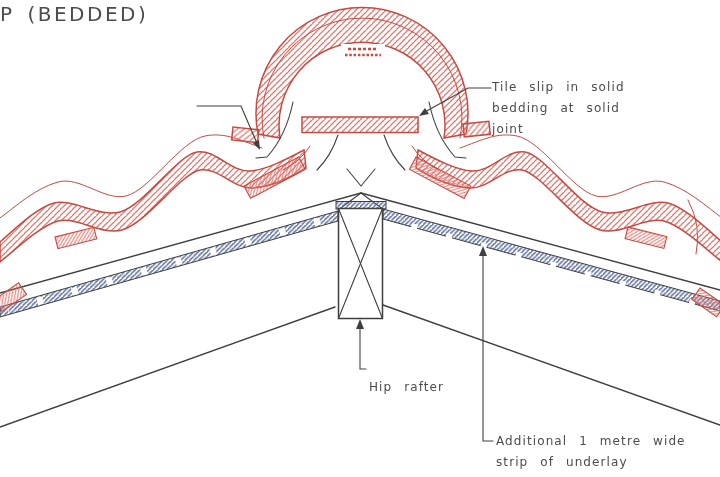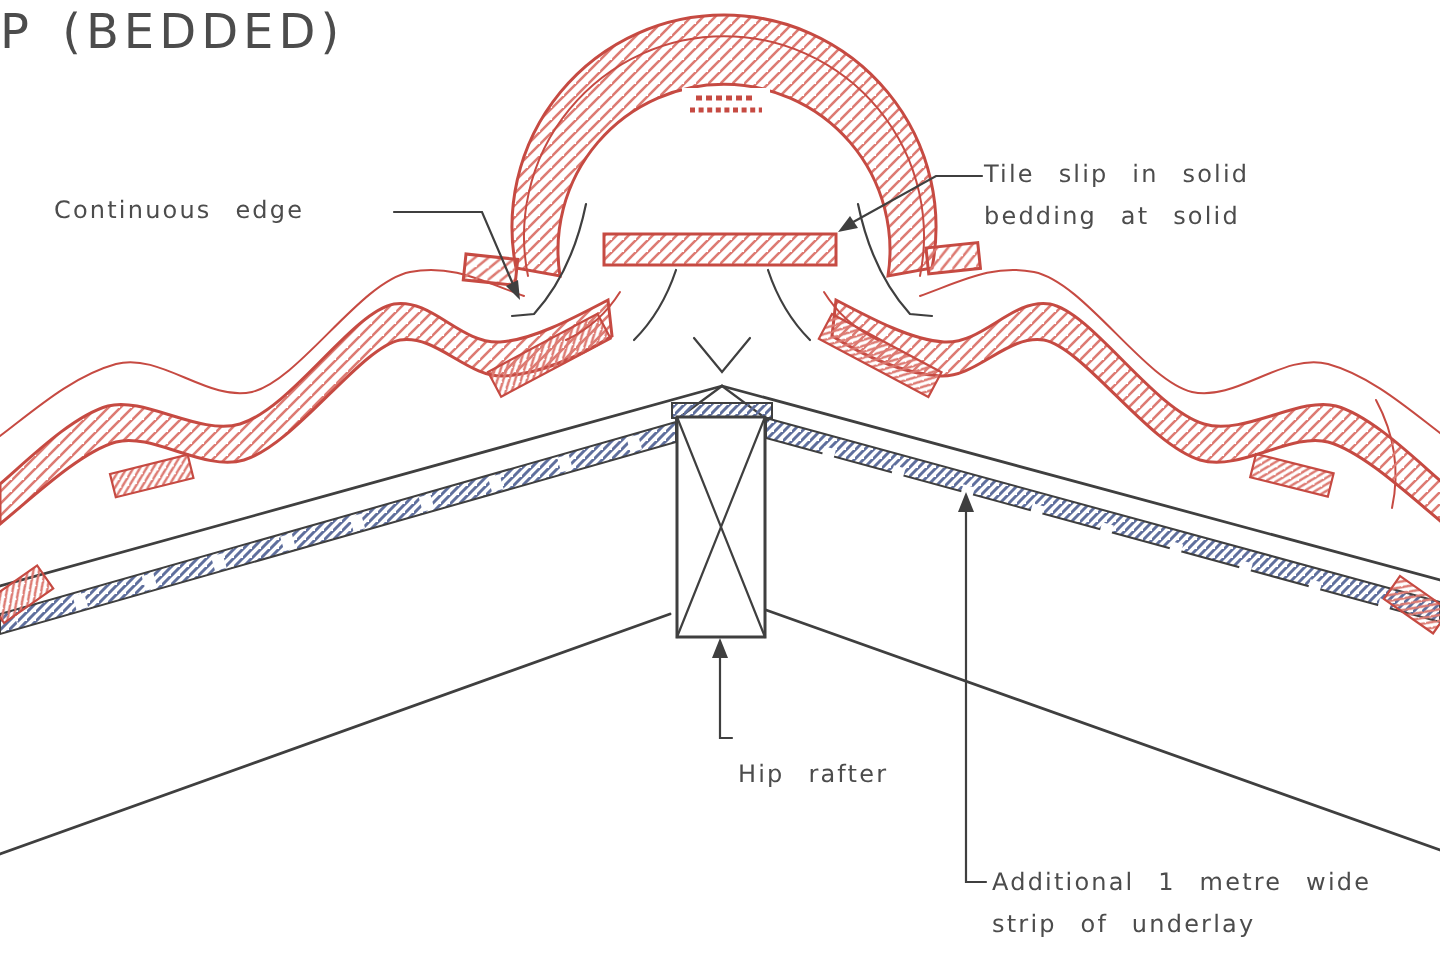--- a/index.html
+++ b/index.html
@@ -21,21 +21,21 @@
   .red-shape{fill:url(#redHatch);stroke:var(--tile-red);stroke-width:1.5}
   .red-shape-dense{fill:url(#redHatchD);stroke:var(--tile-red);stroke-width:1.1}
   .blue-shape{fill:url(#blueHatch);stroke:var(--line-dark);stroke-width:1}
   .hrline{stroke:var(--hatch-red);stroke-width:1.3}
   .hrlineD{stroke:var(--hatch-red);stroke-width:1.2}
   .blline{stroke:var(--underlay-blue);stroke-width:1.5}
   .gapdash{stroke:#fff;stroke-width:7.5;fill:none;stroke-dasharray:6 30}
   .arrow{fill:var(--line-dark);stroke:none}
   .lbl{position:absolute;color:var(--text-gray);font-size:12px;line-height:21px;
        letter-spacing:1.1px;word-spacing:7px;white-space:nowrap}
-  .title{position:absolute;left:0;top:2px;color:var(--text-gray);font-size:24px;
+  .title{position:absolute;left:0;top:2px;color:var(--text-gray);font-size:20px;
        letter-spacing:2.5px;word-spacing:4px;white-space:nowrap}
 </style>
 </head>
 <body>
 
 <div class="stage">
 
 <svg width="720" height="477" viewBox="0 0 720 477">
   <defs>
     <pattern id="redHatch" width="6" height="6" patternUnits="userSpaceOnUse">
@@ -128,26 +128,26 @@
     <polygon class="arrow" points="360,319 356,329 364,329"></polygon>
 
     <path class="lnthin" d="M 483,251 L 483,441 L 493,441"></path>
     <polygon class="arrow" points="483,246 479,256 487,256"></polygon>
   </g>
 </svg>
 
 <div class="title">P (BEDDED)</div>
 
 <div class="lbl" style="left:27px;top:95px">
-  <div>Continuous edge</div>
 </div>
 
 <div class="lbl" style="left:492px;top:77px">
   <div>Tile slip in solid</div>
   <div>bedding at solid</div>
+  <div>joint</div>
 </div>
 
 <div class="lbl" style="left:369px;top:377px">
   <div>Hip rafter</div>
 </div>
 
 <div class="lbl" style="left:496px;top:431px">
   <div>Additional 1 metre wide</div>
   <div>strip of underlay</div>
 </div>

